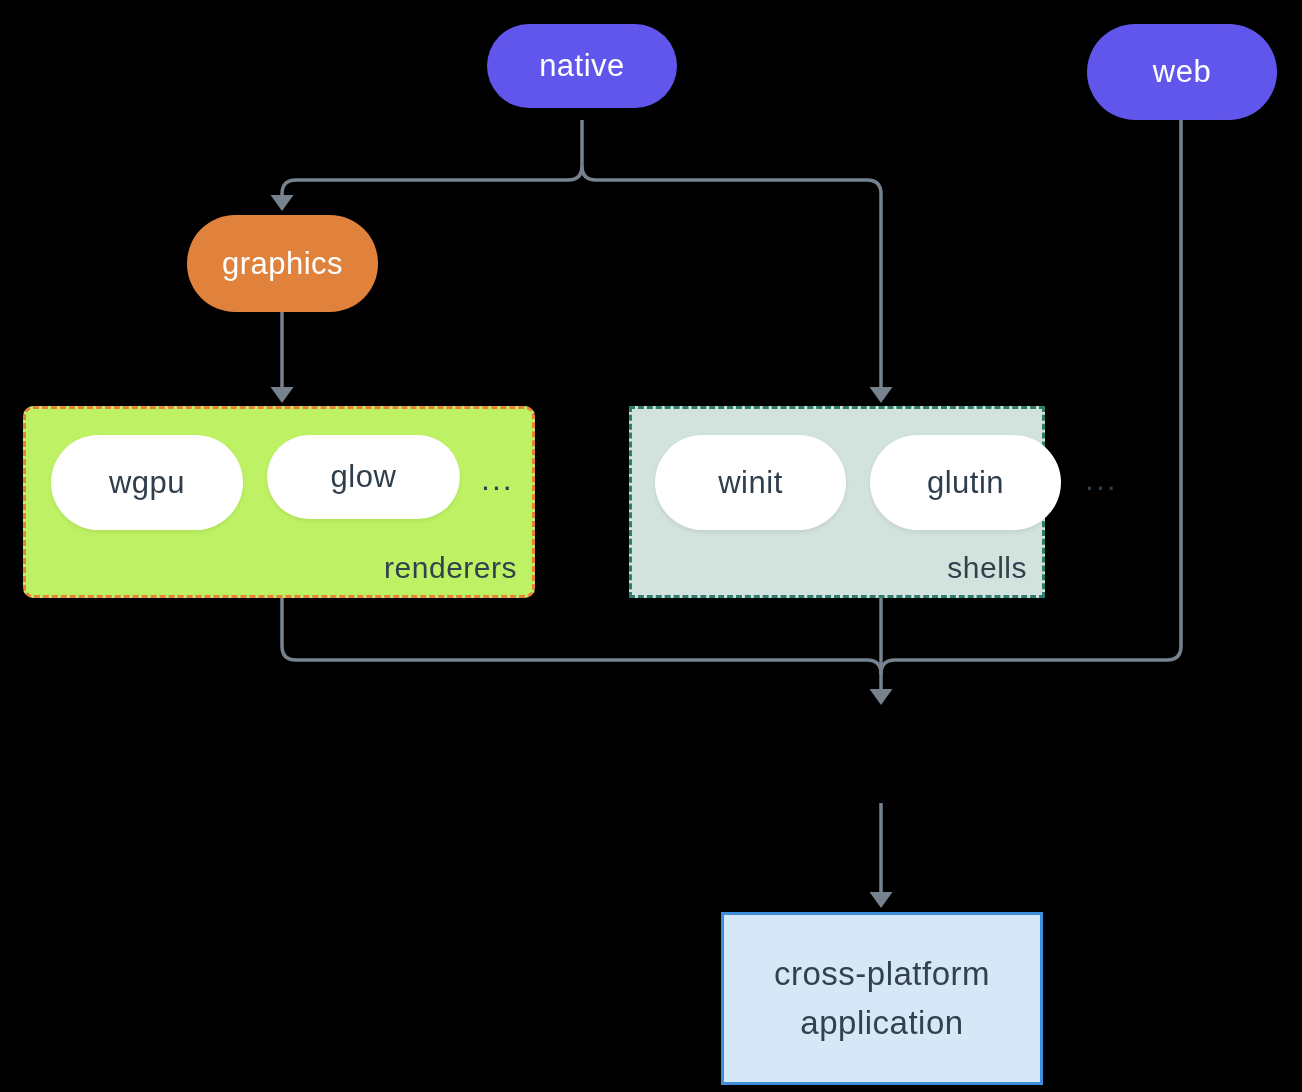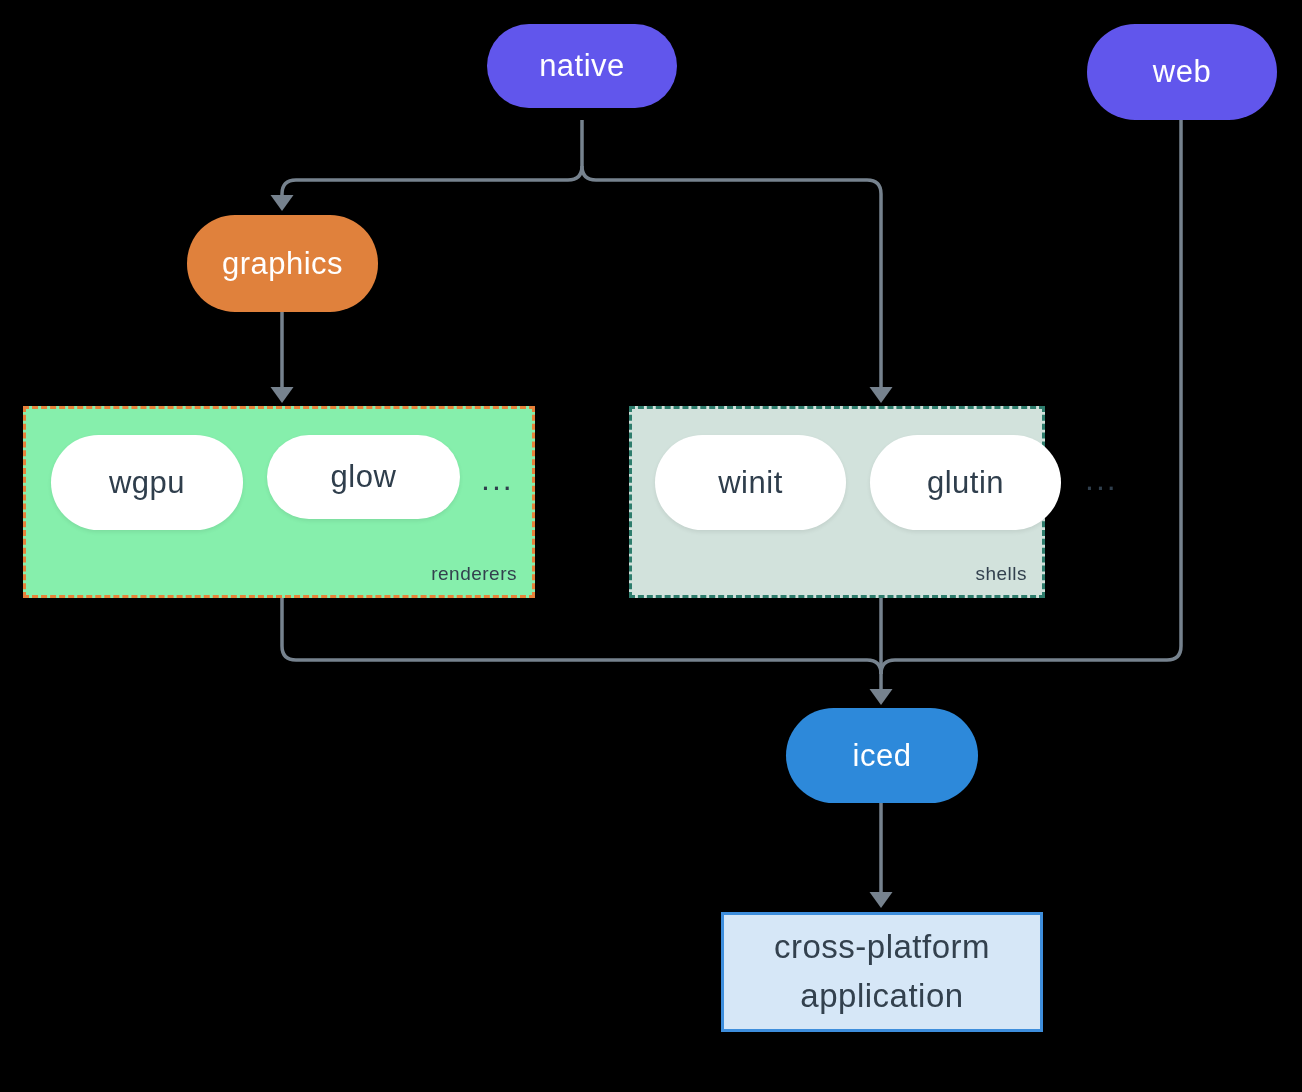--- a/index.html
+++ b/index.html
@@ -24,25 +24,25 @@
   .pill.iced{background:#2D89DA;}
   .pill.white{
     background:#fff;color:#2F3E4C;
     box-shadow:0 2px 4px rgba(0,0,0,0.08);
   }
   .group{
     position:absolute;
     box-sizing:border-box;
     border:3px dashed transparent;
   }
-  .group.renderers{background:#86efac;border-color:#E8823B;}
+  .group.renderers{background:#bef264;border-color:#E8823B;border-radius:10px;}
   .group.shells{background:#D2E2DC;border-color:#2E7D6D;}
   .group .grouplabel{
     position:absolute;right:15px;bottom:10px;
-    font-size:19px;color:#33414E;letter-spacing:0.5px;
+    font-size:30px;color:#33414E;letter-spacing:0.5px;
   }
   .dots{
     position:absolute;
     font-size:32px;color:#2F3E4C;
     letter-spacing:2px;
   }
   .appbox{
     position:absolute;
     box-sizing:border-box;
     background:#D6E7F7;
@@ -113,22 +113,19 @@
     <div class="pill white" style="left:23px;top:26px;width:191px;height:95px;">
       <span>winit</span>
     </div>
     <div class="pill white" style="left:238px;top:26px;width:191px;height:95px;">
       <span>glutin</span>
     </div>
     <span class="dots" style="left:453px;top:52px;">...</span>
     <span class="grouplabel">shells</span>
   </div>
 
-  <div class="pill iced" style="left:786px;top:708px;width:192px;height:95px;">
-    <span>iced</span>
-  </div>
 
-  <div class="appbox" style="left:721px;top:912px;width:322px;height:120px;">
+  <div class="appbox" style="left:721px;top:912px;width:322px;height:173px;">
     <span>cross-platform</span>
     <span>application</span>
   </div>
 
 </div>
 
 </body></html>

